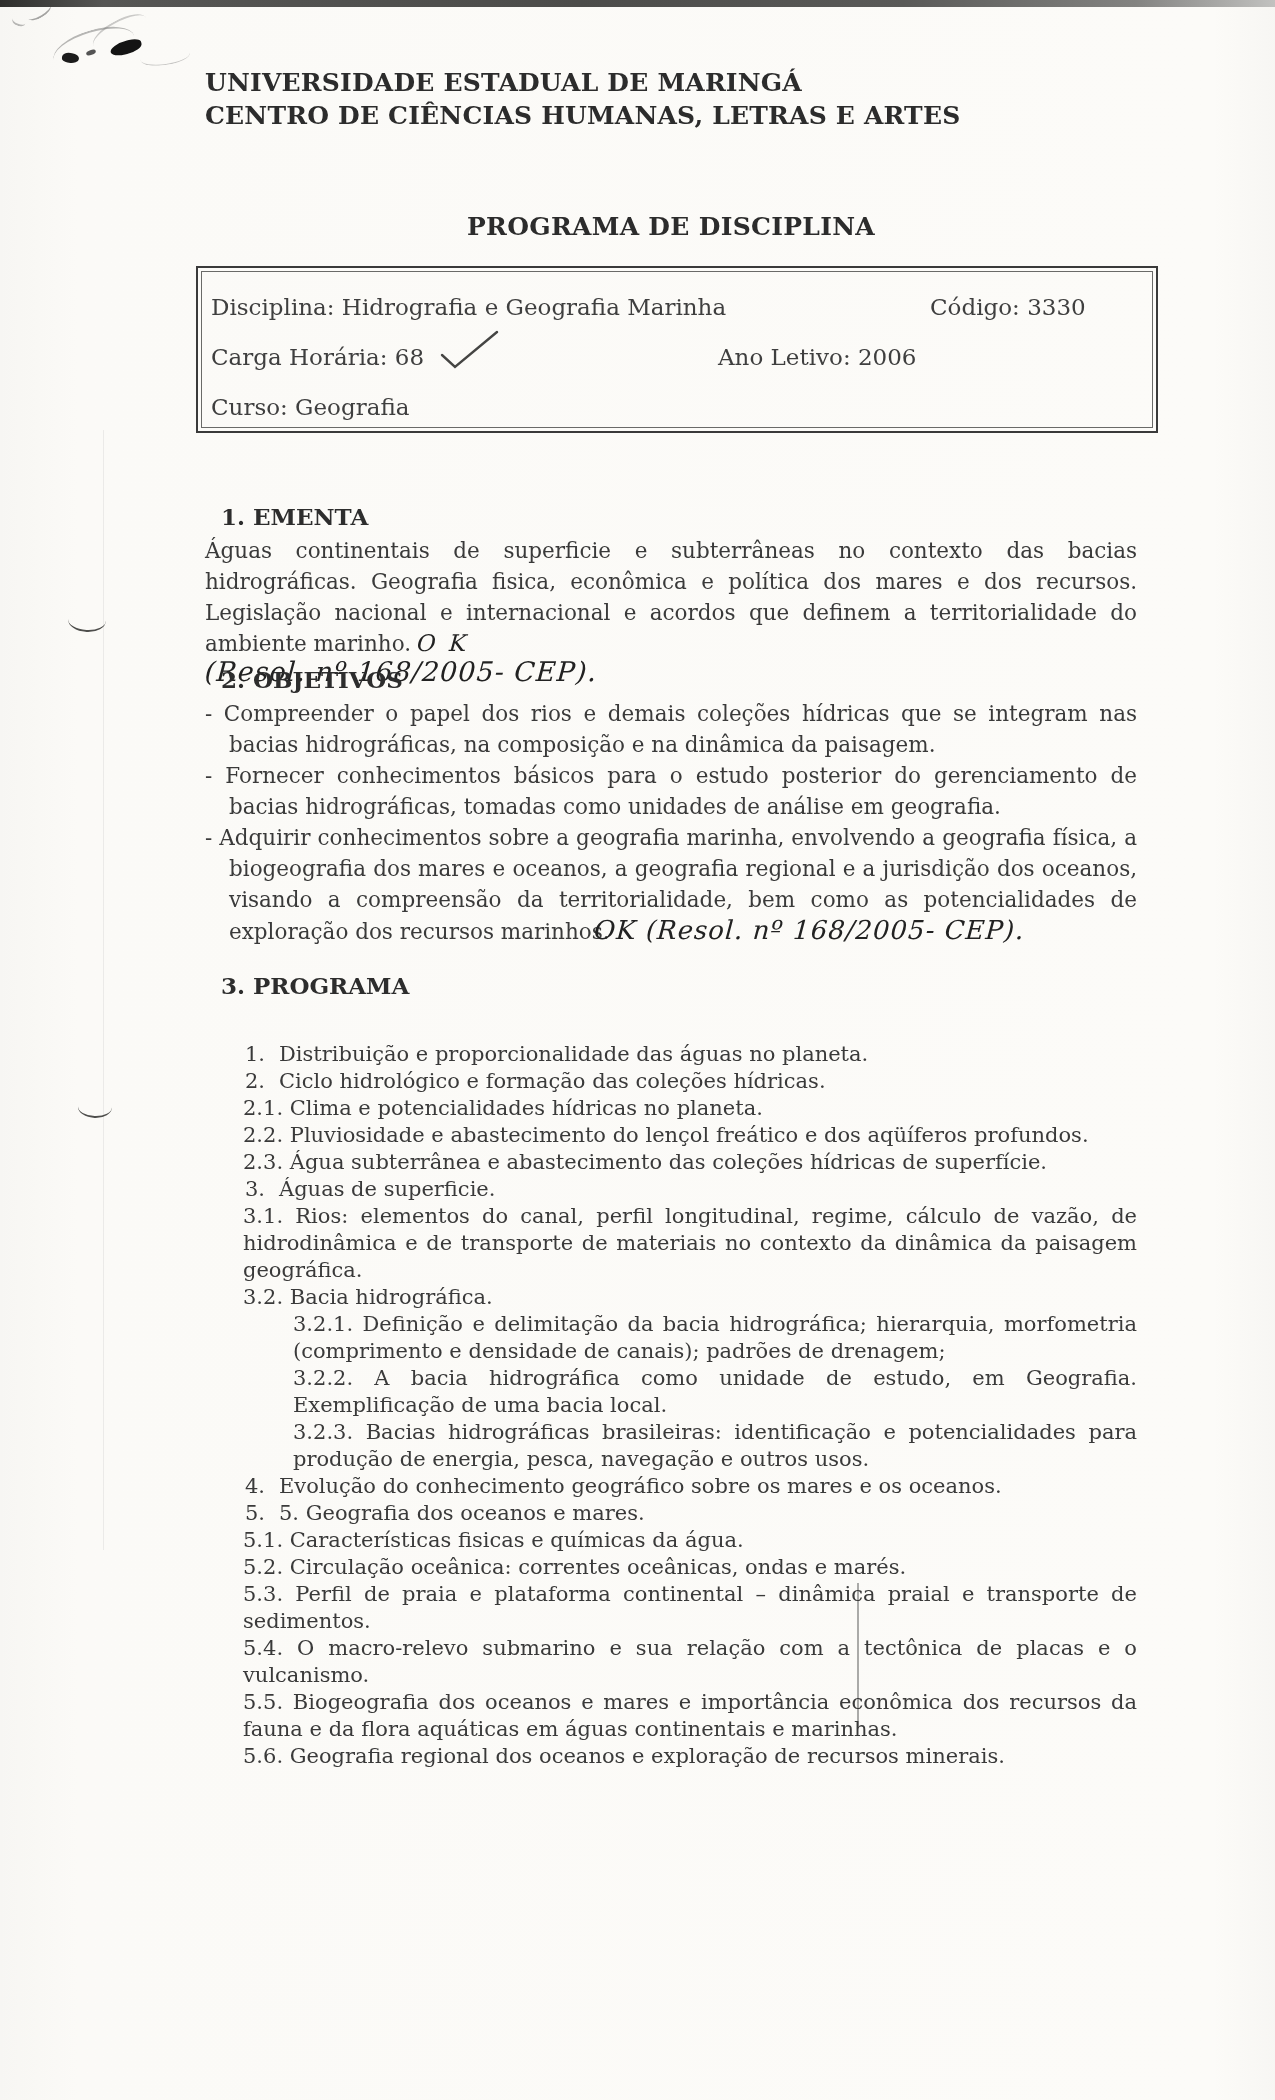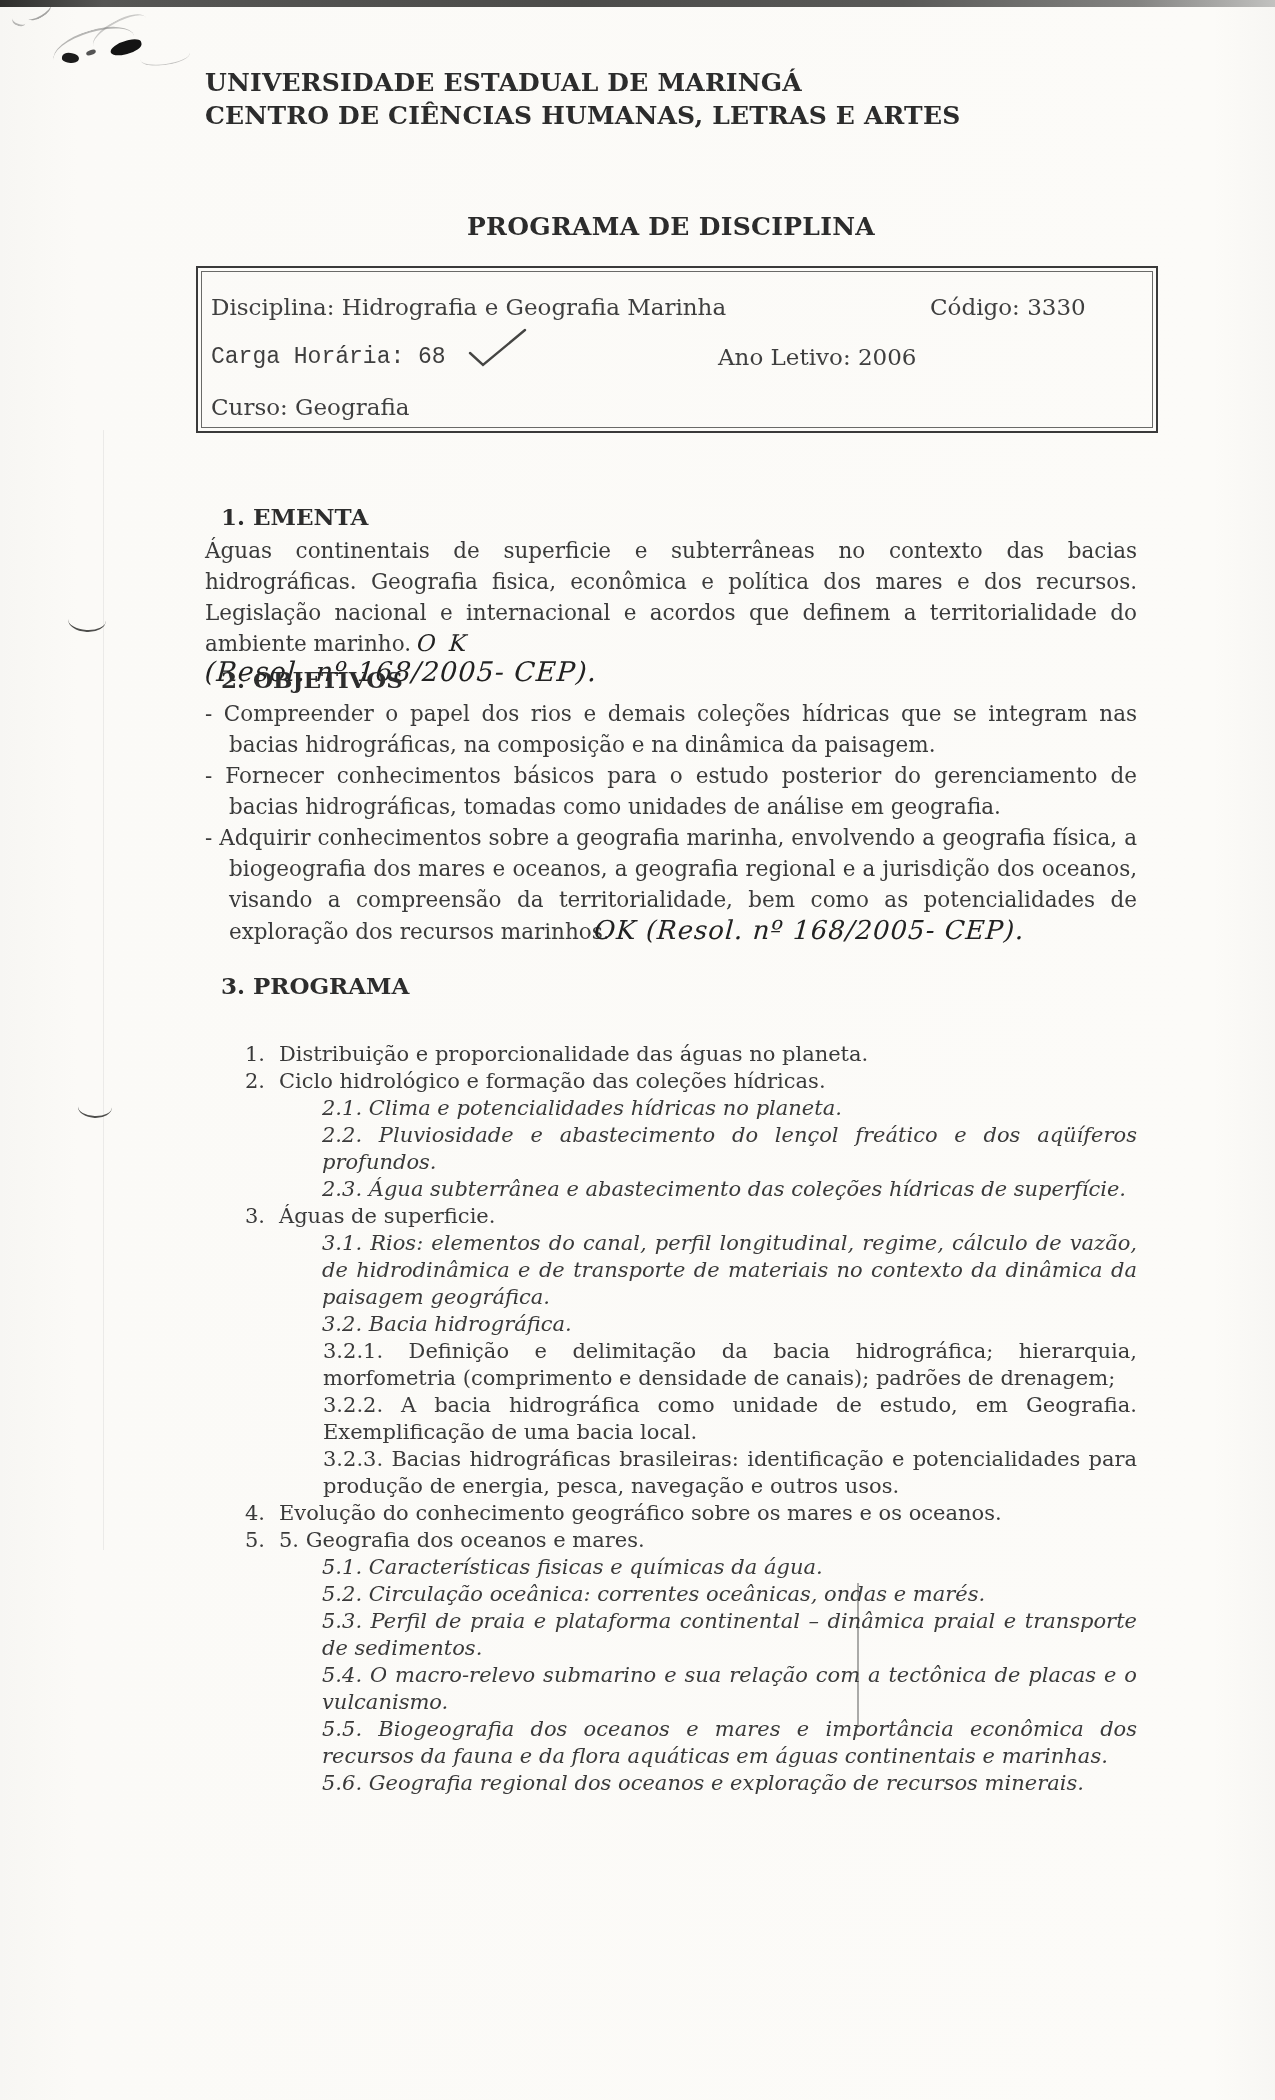--- a/index.html
+++ b/index.html
@@ -45,41 +45,41 @@
   .info-box{
     position:absolute;left:196px;top:266px;width:958px;height:163px;
     border:2px solid #3a3a3a;
     box-shadow:inset 0 0 0 3px #fcfbf8, inset 0 0 0 4px #6a6a68;
     font-size:23px;color:#3f3f3f;
   }
   .ib-row{position:absolute;left:0;width:100%;}
   .ib-r1{top:26px;} .ib-r2{top:76px;} .ib-r3{top:126px;}
   .ib-cell{position:absolute;white-space:nowrap;text-align:right;}
   .ib-disciplina{left:13px;} .ib-codigo{left:732px;}
-  .ib-carga{left:13px;font-family:Liberation Mono, monospace;} .ib-ano{left:520px;}
+  .ib-carga{left:13px;} .ib-ano{left:520px;}
   .ib-curso{left:13px;}
   .checkmark-svg{display:inline-block;vertical-align:middle;margin:-22px 0 -6px 8px;}
 
   .section{position:absolute;left:205px;width:932px;}
   .sec-ementa{top:503px;} .sec-objetivos{top:666px;} .sec-programa{top:972px;}
   .sec-heading{font-weight:bold;font-size:23px;color:#2d2d2d;margin:0 0 5px 16px;}
   .body-text{font-size:21.5px;line-height:31px;text-align:justify;margin:0;}
   .hand{font-style:italic;color:#222;transform:skew(-4deg);display:inline-block;}
   .hand-ok{font-size:23px;letter-spacing:3px;margin-left:6px;}
   .hand-line{font-size:27px;letter-spacing:1px;line-height:30px;margin-top:-2px;}
   .hand-inline{font-size:26px;letter-spacing:1px;margin-left:8px;}
 
   .obj-item{font-size:21.5px;line-height:31px;text-align:justify;margin:0;padding-left:24px;text-indent:-24px;}
 
   .prog-list{margin-top:42px;font-size:21px;line-height:27px;}
   .prog-lvl1{display:flex;margin-left:40px;}
   .prog-lvl1 .num{flex:none;width:34px;}
   .prog-lvl1 .txt{flex:1;text-align:justify;}
-  .prog-lvl2{margin-left:117px;text-align:justify;font-style:italic;}
-  .prog-lvl3{margin-left:118px;text-align:justify;}
+  .prog-lvl2{margin-left:38px;text-align:justify;}
+  .prog-lvl3{margin-left:88px;text-align:justify;}
 </style>
 </head>
 <body>
 
 <div class="page">
 
   <div class="scan-topbar"></div>
 
   <div class="smudge scrib1"></div>
   <div class="smudge scrib2"></div>

